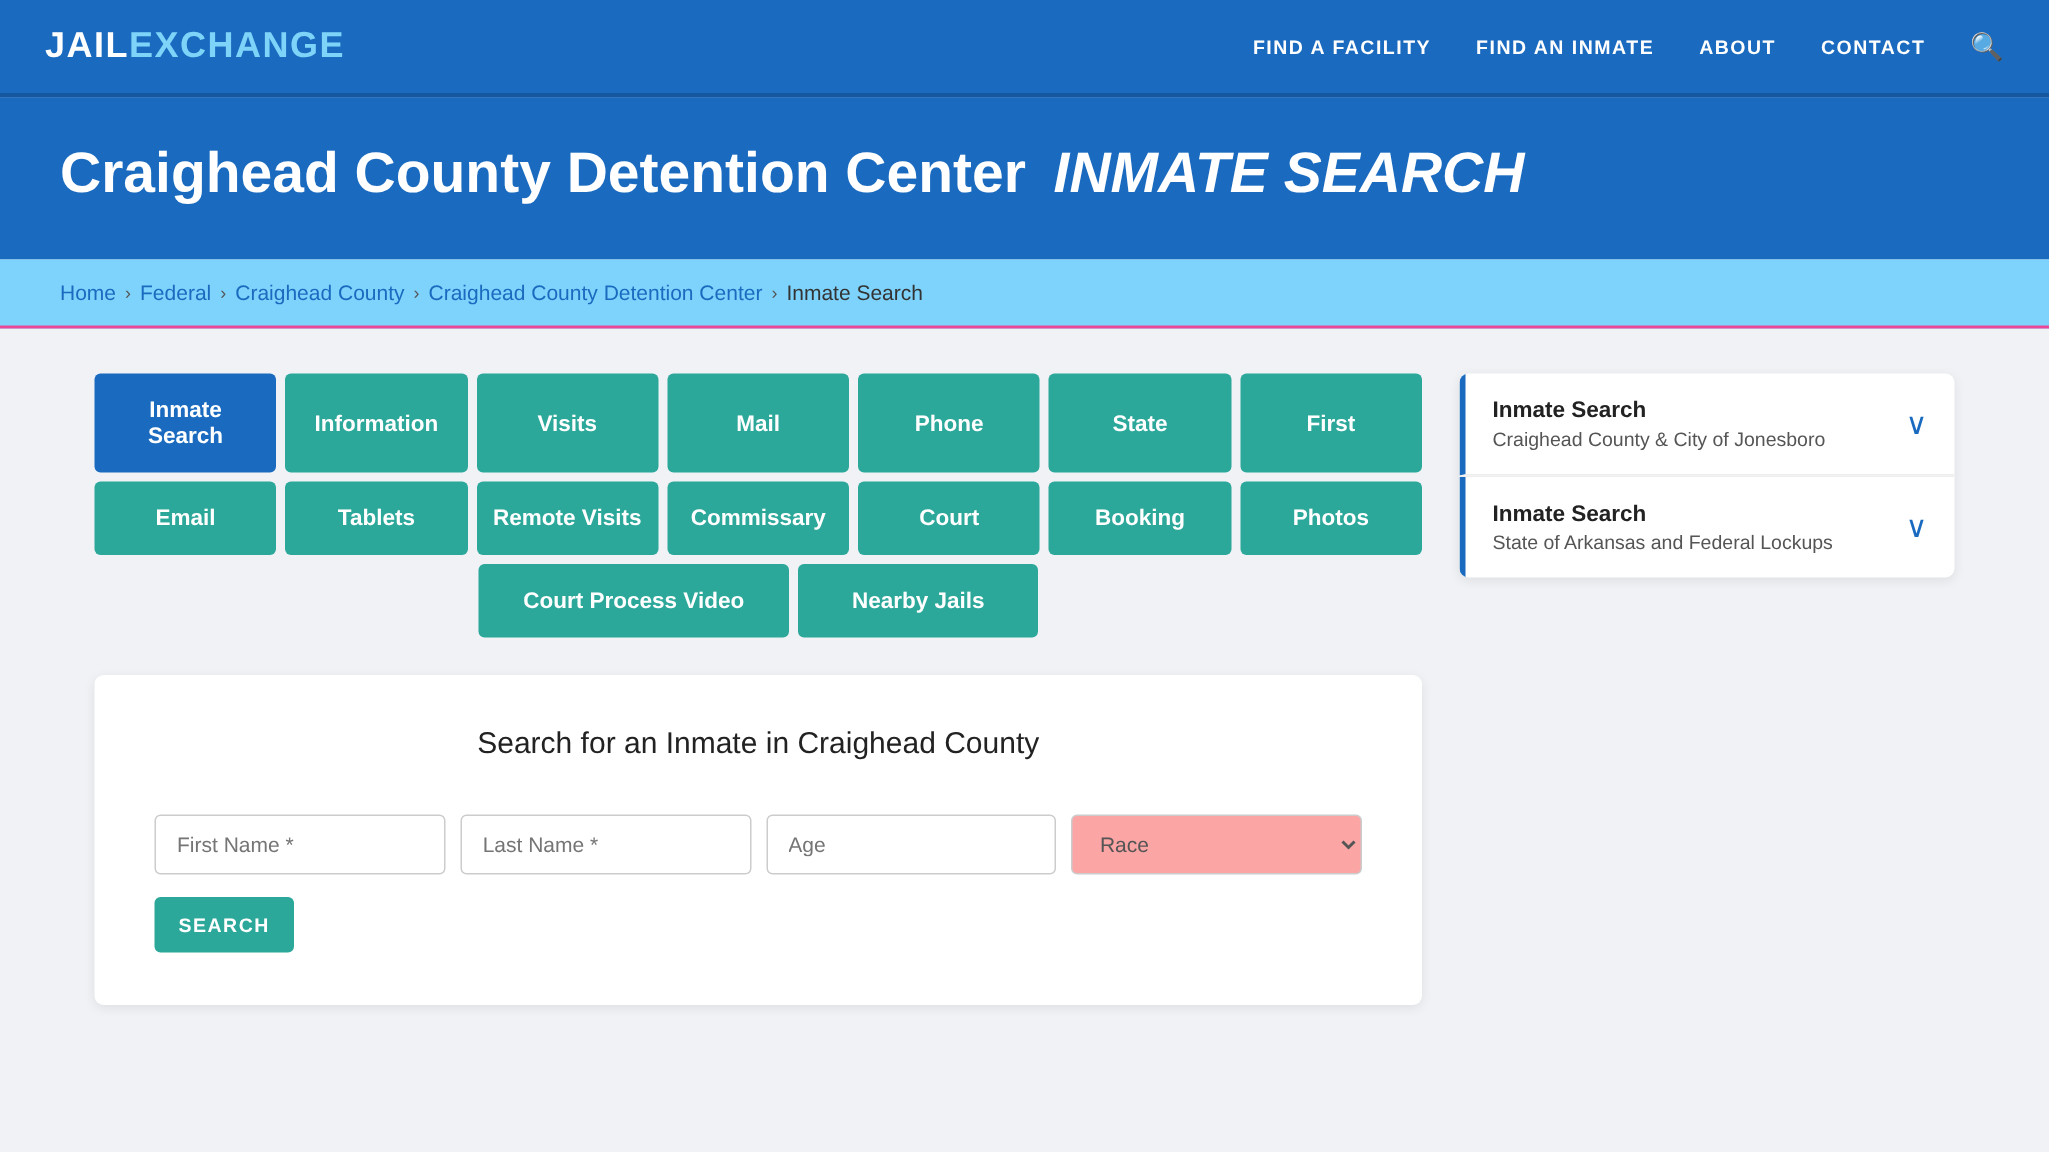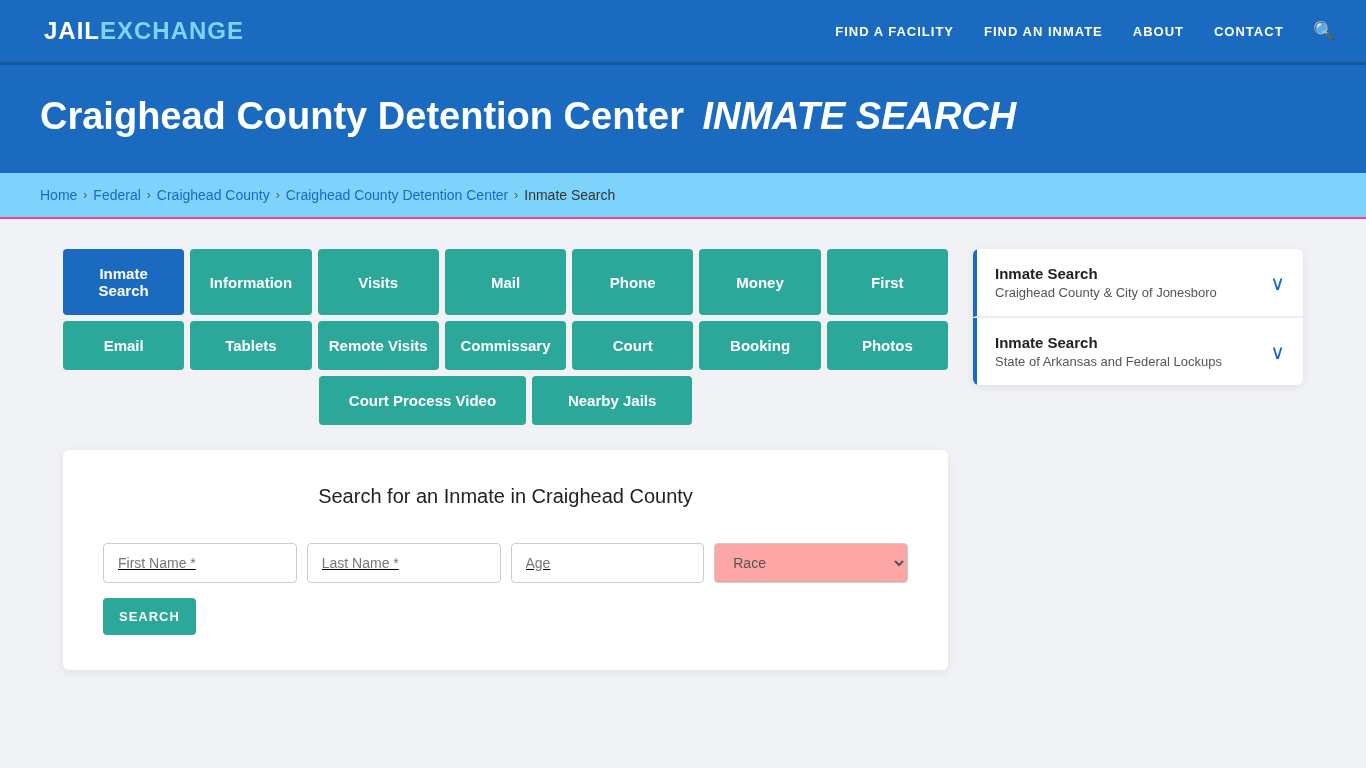--- a/index.html
+++ b/index.html
@@ -11,21 +11,20 @@
       display: flex;
       align-items: center;
       justify-content: space-between;
       padding: 0 30px;
       height: 65px;
       border-bottom: 3px solid #1558a0;
     }
     .navbar-logo {
       display: flex;
       align-items: center;
-      margin-left: 14px;
     }
     .logo-jail {
       color: white;
       font-size: 24px;
       font-weight: 900;
       letter-spacing: 1px;
     }
     .logo-exchange {
       color: #7dd4f8;
       font-size: 24px;
@@ -169,21 +168,20 @@
       margin-bottom: 15px;
       flex-wrap: wrap;
     }
     .search-input {
       border: 1px solid #ccc;
       border-radius: 4px;
       padding: 10px 14px;
       font-size: 14px;
       flex: 1;
       min-width: 120px;
-      text-decoration: underline;
     }
     .search-select {
       border: 1px solid #ccc;
       border-radius: 4px;
       padding: 10px 14px;
       font-size: 14px;
       flex: 1;
       min-width: 120px;
       background: #fca5a5;
       color: #555;
@@ -282,21 +280,21 @@
 
   <div class="left-column">
 
     <div class="tabs-container">
       <div class="tabs-row" id="tabs-row-1">
           <button class="tab-btn active">Inmate Search</button>
           <button class="tab-btn teal">Information</button>
           <button class="tab-btn teal">Visits</button>
           <button class="tab-btn teal">Mail</button>
           <button class="tab-btn teal">Phone</button>
-          <button class="tab-btn teal">Money</button>
+          <button class="tab-btn teal">State</button>
           <button class="tab-btn teal">First</button>
         </div>
       <div class="tabs-row" id="tabs-row-2">
           <button class="tab-btn teal">Email</button>
           <button class="tab-btn teal">Tablets</button>
           <button class="tab-btn teal">Remote Visits</button>
           <button class="tab-btn teal">Commissary</button>
           <button class="tab-btn teal">Court</button>
           <button class="tab-btn teal">Booking</button>
           <button class="tab-btn teal">Photos</button>

